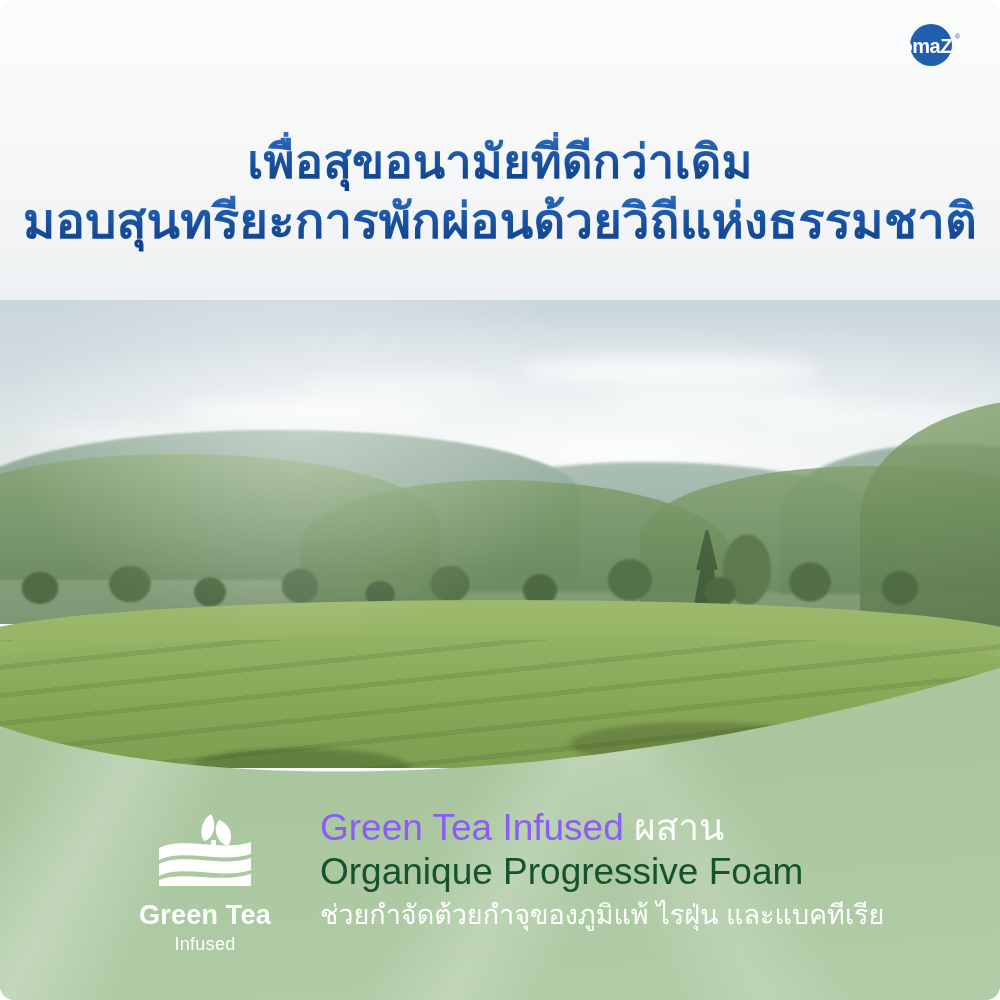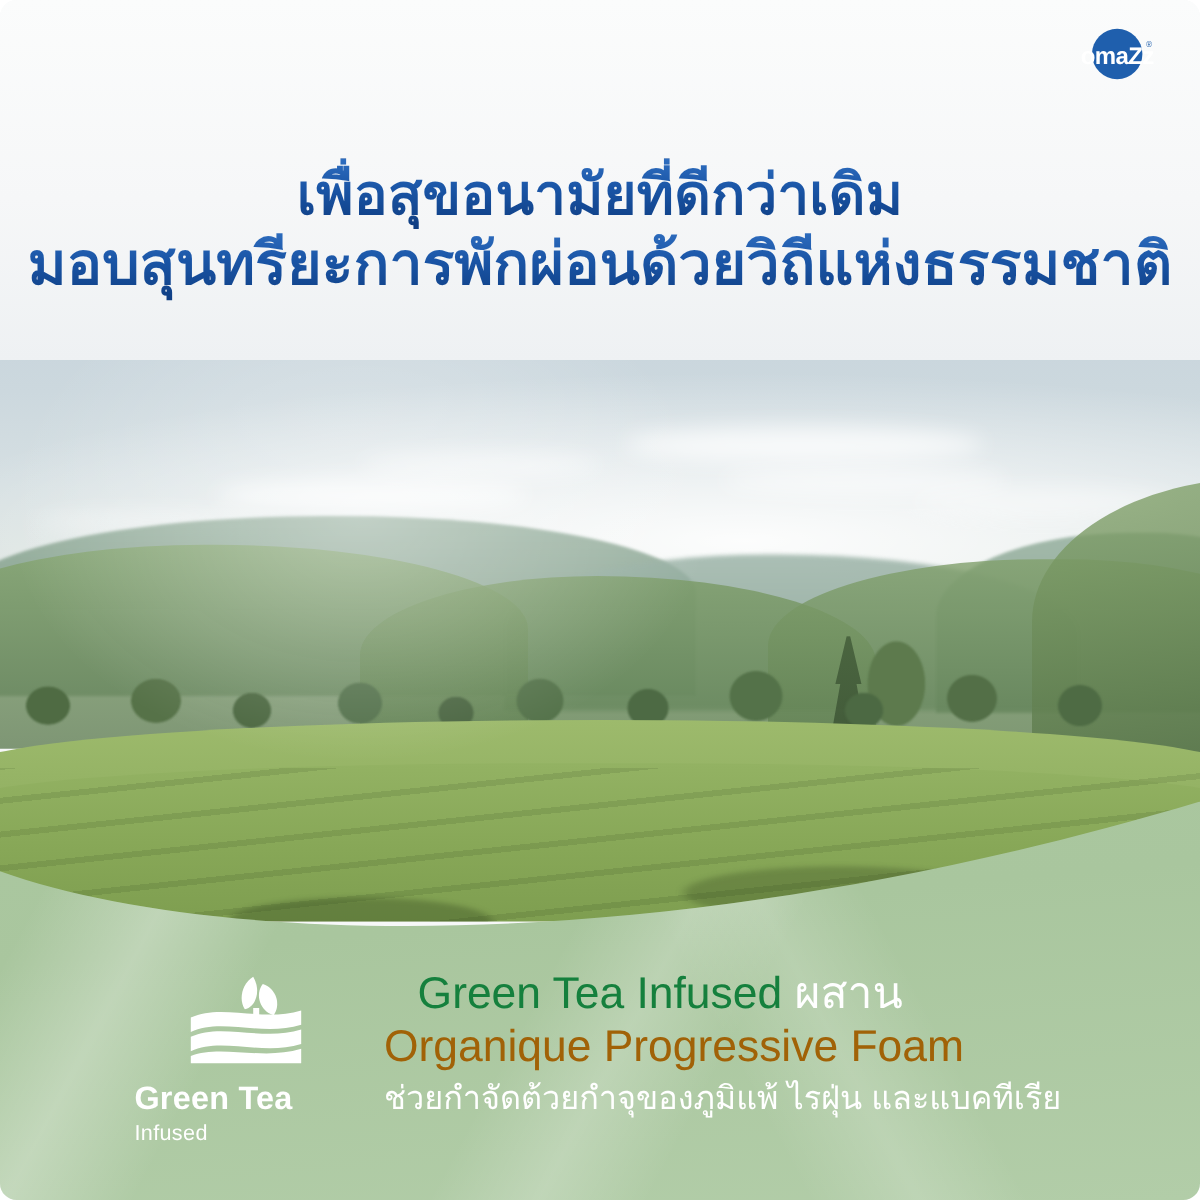--- a/index.html
+++ b/index.html
@@ -222,21 +222,21 @@
       linear-gradient(175deg,#b7d0ad 0%, #aecaa3 42%, #a9c69e 74%, #b2cda8 100%);
     clip-path: path("M0,726 C 180,790 560,800 1000,668 L1000,1000 L0,1000 Z");
   }
 
   
   .badge {
     position:absolute;
     left:112px; top:808px;
     width:186px; height:150px;
     z-index:14;
-    text-align:left;
+    text-align:center;
   }
   .badge-icon { display:block; margin:0 auto; }
   .badge-title {
     display:block;
     margin-top:8px;
     font-size:27px;
     font-weight:700;
     color:#ffffff;
     letter-spacing:.2px;
   }
@@ -256,28 +256,28 @@
     width:640px;
     z-index:14;
   }
   .fc-line1 {
     display:block;
     font-size:37px;
     line-height:1.18;
     font-weight:400;
     white-space:nowrap;
   }
-  .fc-en { color:#15803d;margin-left:28px; }
+  .fc-en { color:#8b5cf6; }
   .fc-th { color:#ffffff;margin-top:22px; }
   .fc-line2 {
     display:block;
     font-size:37px;
     line-height:1.18;
     font-weight:400;
-    color:#a16207;
+    color:#14532d;
     white-space:nowrap;
   }
   .fc-line3 {
     display:block;
     margin-top:6px;
     font-size:27px;
     line-height:1.2;
     font-weight:400;
     color:#ffffff;
     white-space:nowrap;

